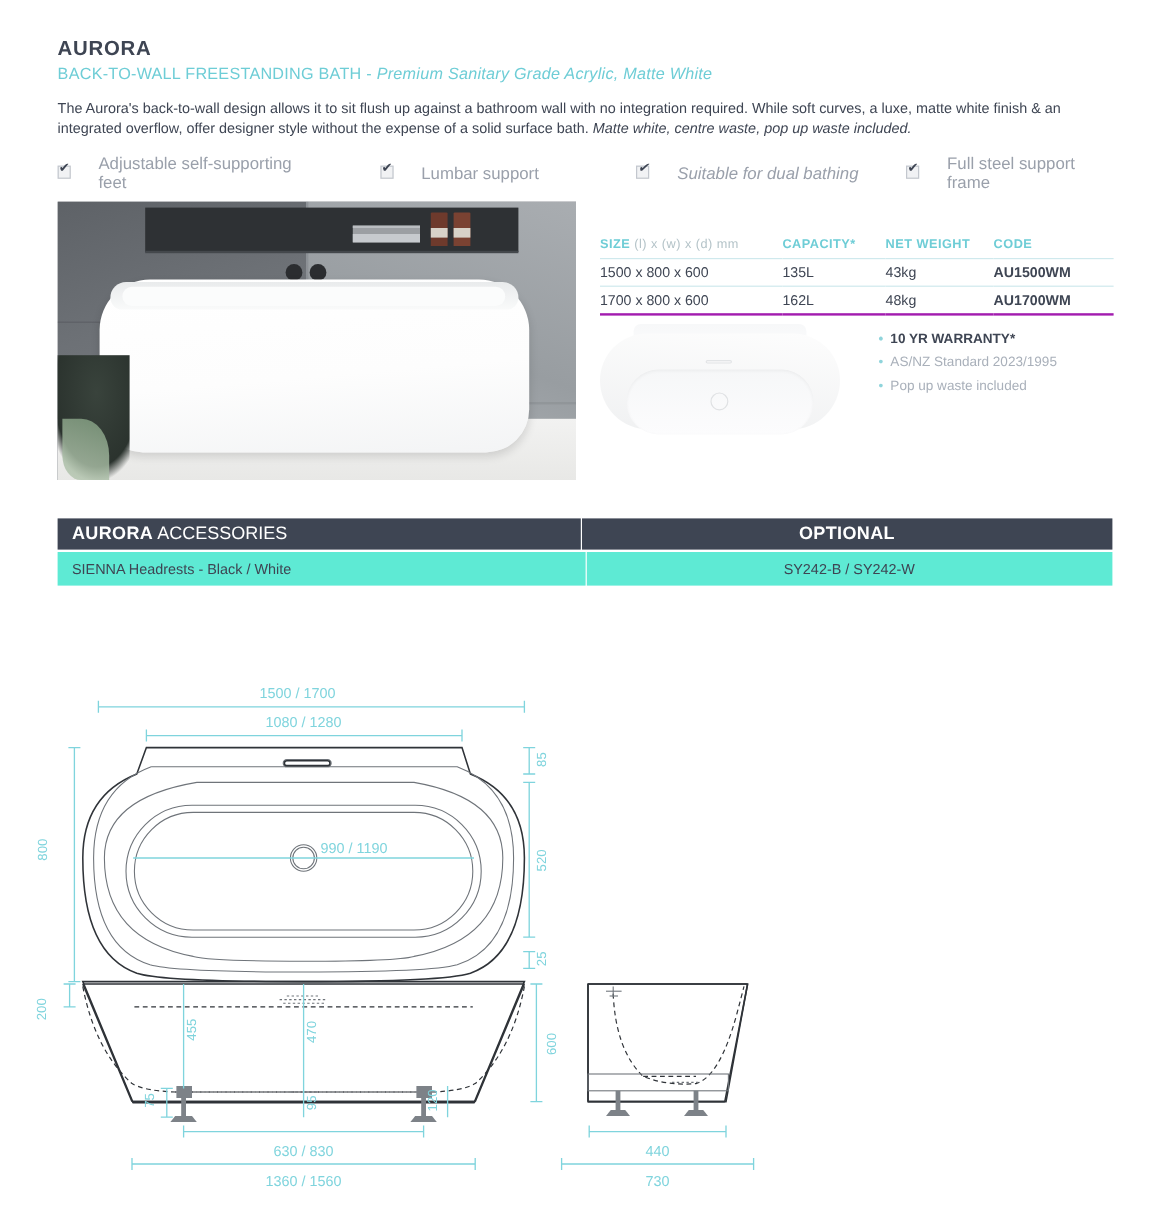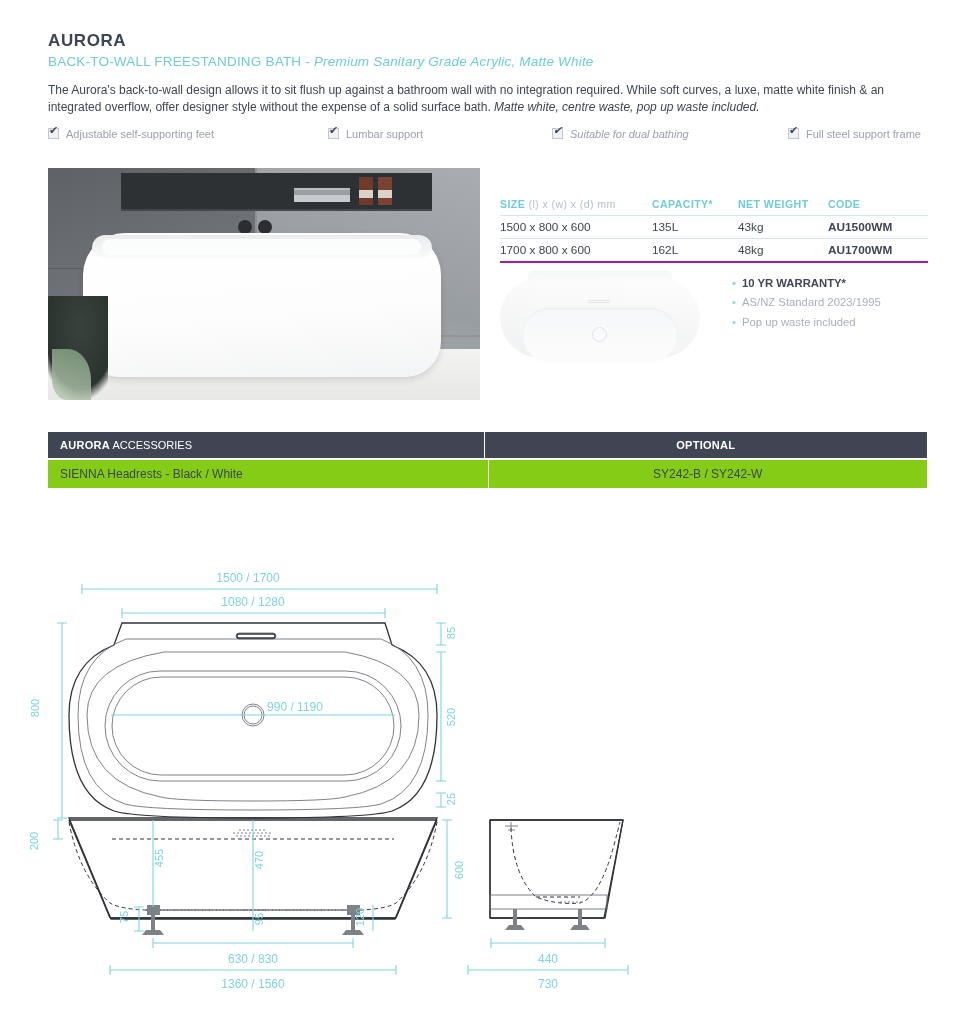--- a/index.html
+++ b/index.html
@@ -25,21 +25,21 @@
   .desc {
     font-size: 12px; line-height: 1.42; color: #3e4553;
     margin-top: 12px; max-width: 880px;
   }
   .desc .ital { font-style: italic; }
 
   
   .features {
     display: flex; margin-top: 12px; align-items: center;
   }
-  .feature { display: flex; align-items: center; font-size: 11px; color: #9aa0ab; }
+  .feature { display: flex; align-items: center; font-size: 14px; color: #9aa0ab; gap: 16px; }
   .feature:nth-child(1) { width: 232px; }
   .feature:nth-child(2) { width: 224px; margin-left: 48px; }
   .feature:nth-child(3) { width: 236px; font-style: italic; }
   .tickbox {
     width: 11px; height: 11px; border: 1px solid #c3c7ce;
     background: #f1f2f4; margin-right: 7px; position: relative; flex: none;
   }
   .tickbox::after {
     content: "✔"; position: absolute; left: 0px; top: -4px;
     font-size: 11px; color: #3e4553; line-height: 1;
@@ -148,29 +148,29 @@
   }
   .warr { position: absolute; left: 732px; top: 274px; }
   .warr li { list-style: none; font-size: 11.3px; color: #a9b0ba; line-height: 1.72; }
   .warr li::before { content:"•"; color:#8fd4db; margin-right:6px; }
   .warr li.b { font-weight: bold; color:#3e4553; }
 
   
   .acc { position: absolute; left: 48px; top: 432px; width: 879px; }
   .acc-head { display: flex; }
   .acc-head .cell {
-    background: #3e4553; color: #fff; font-size: 11px;
+    background: #3e4553; color: #fff; font-size: 15px;
     padding: 7px 12px; height: 26px; line-height: 12px;
   }
   .acc-head .c-left { width: 440px; font-weight: normal; }
   .acc-head .c-left b { font-weight: bold; letter-spacing:.3px; }
   .acc-head .c-right { width: 447px; margin-left: 1px; text-align: center; font-weight: bold; letter-spacing:.3px; }
   .acc-body { display: flex; margin-top: 2px; }
   .acc-body .cell {
-    background: #84cc16; color: #3e4553; font-size: 12px;
+    background: #5eead4; color: #3e4553; font-size: 12px;
     padding: 8px 12px; height: 28px; line-height: 12px;
   }
   .acc-body .c-left { width: 440px; }
   .acc-body .c-right { width: 439px; margin-left: 1px; text-align: center; }
 
   
   .draw { position: absolute; left: 0; top: 545px; width: 975px; height: 479px; }
   .draw svg { display: block; }
 </style>
 </head>

